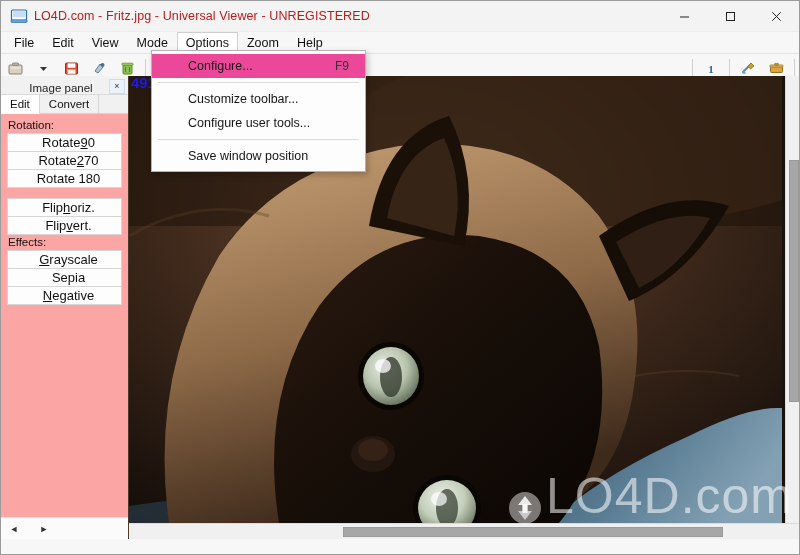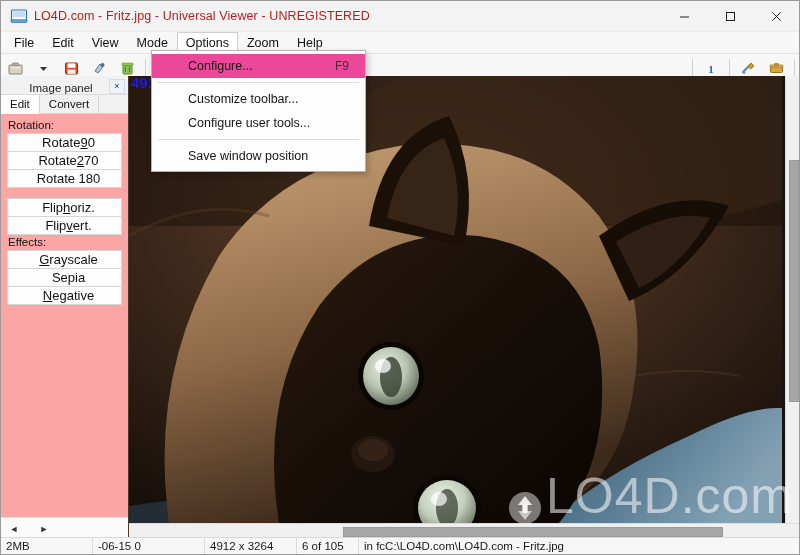--- a/index.html
+++ b/index.html
@@ -578,27 +578,20 @@
 
       <div class="vscroll">
         <div class="vthumb"></div>
       </div>
       <div class="hscroll">
         <div class="hthumb"></div>
       </div>
     </div>
   </div>
 
-  <div class="statusbar">
-    <div class="sb-cell sb-c1">2MB</div>
-    <div class="sb-cell sb-c2">-06-15 0</div>
-    <div class="sb-cell sb-c3">4912 x 3264</div>
-    <div class="sb-cell sb-c4">6 of 105</div>
-    <div class="sb-cell sb-c5">in fcC:\LO4D.com\LO4D.com - Fritz.jpg</div>
-  </div>
 
   <div class="dropdown">
     <div class="dd-item hl">
       <span class="dd-label">Configure...</span>
       <span class="dd-key">F9</span>
     </div>
     <div class="dd-sep"></div>
     <div class="dd-item">
       <span class="dd-label">Customize toolbar...</span>
     </div>

